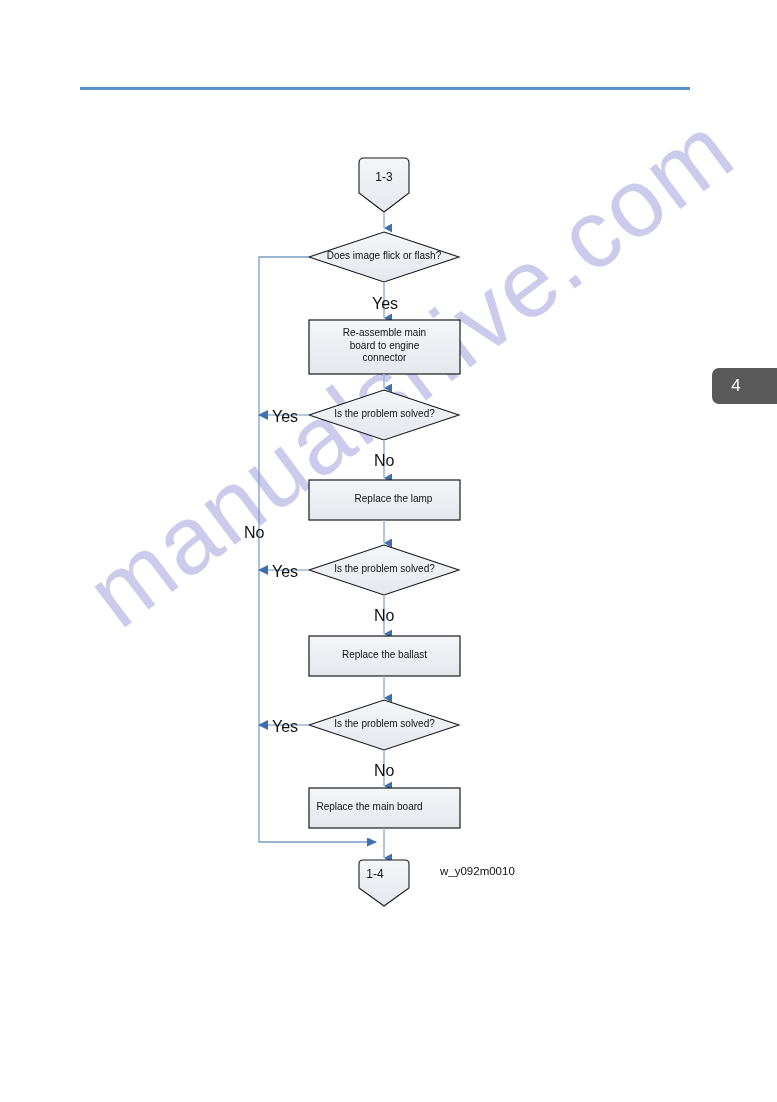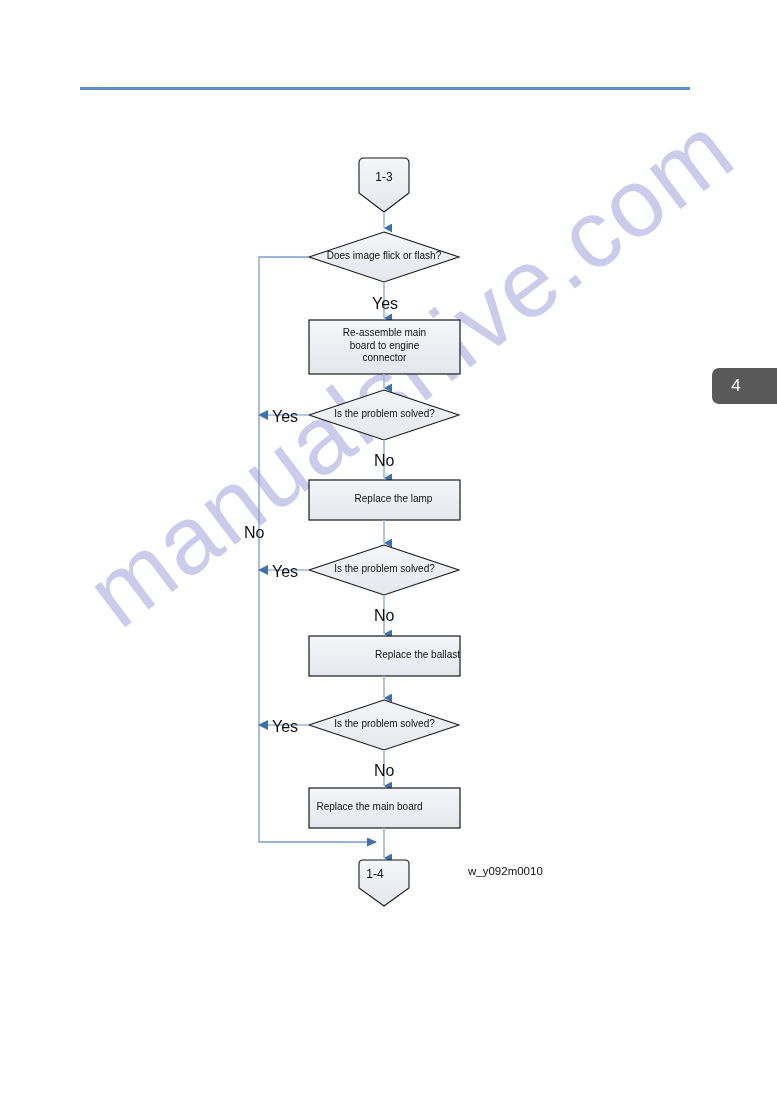--- a/index.html
+++ b/index.html
@@ -117,21 +117,21 @@
   .conn-label {
     position: absolute;
     font-family: "Liberation Sans", sans-serif;
     font-size: 12px;
     color: #111111;
     text-align: center;
     pointer-events: none;
   }
   #figure-caption {
     position: absolute;
-    left: 468px;
+    left: 440px;
     top: 865px;
     font-family: "Liberation Sans", sans-serif;
     font-size: 11.5px;
     color: #111111;
     white-space: nowrap;
     z-index: 4;
   }
 </style>
 </head>
 <body>
@@ -251,21 +251,21 @@
     <div class="edge-label" style="left:374px; top:452px;">No</div>
 
     <div class="node-label" style="left:309px; top:493px; width:169px;">Replace the lamp</div>
 
     <div class="node-label" style="left:309px; top:563px; width:151px;">Is the problem solved?</div>
 
     <div class="edge-label" style="left:272px; top:563px;">Yes</div>
 
     <div class="edge-label" style="left:374px; top:607px;">No</div>
 
-    <div class="node-label" style="left:309px; top:649px; width:151px;margin-left:33px;">Replace the ballast</div>
+    <div class="node-label" style="left:309px; top:649px; width:151px;">Replace the ballast</div>
 
     <div class="node-label" style="left:309px; top:718px; width:151px;">Is the problem solved?</div>
 
     <div class="edge-label" style="left:272px; top:718px;">Yes</div>
 
     <div class="edge-label" style="left:374px; top:762px;">No</div>
 
     <div class="node-label" style="left:309px; top:801px; width:121px;">Replace the main board</div>
 
     <div class="conn-label" style="left:359px; top:867px; width:32px;">1-4</div>

